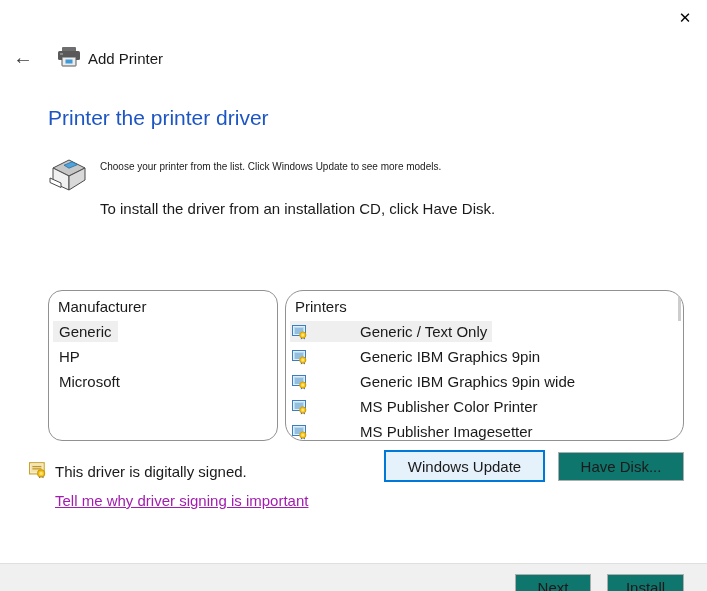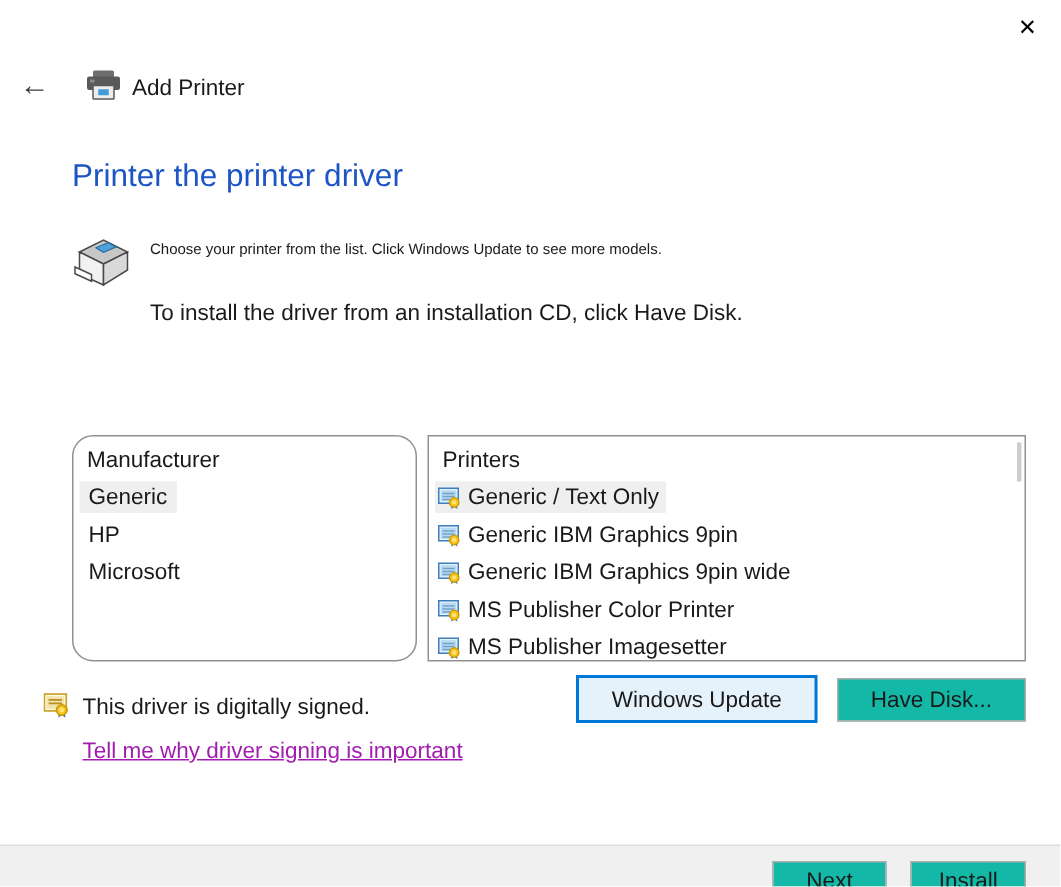--- a/index.html
+++ b/index.html
@@ -23,37 +23,37 @@
   .page-heading { position:absolute; left:48px; top:106px; font-size:21px; color:#1d56c4; }
   .big-printer { position:absolute; left:46px; top:153px; }
   .instr1 { position:absolute; left:100px; top:161px; font-size:10px; }
   .instr2 { position:absolute; left:100px; top:200px; font-size:15px; }
 
   .listbox {
     position:absolute; top:290px; height:151px; background:#fff;
     border:1px solid #919191; overflow:hidden; padding-top:3px;
   }
   .listbox.manufacturers { left:48px; width:230px;border-radius:14px; }
-  .listbox.printers { left:285px; width:399px; }
+  .listbox.printers { left:285px; width:399px;border-radius:18px; }
   .list-header { height:25px; display:flex; align-items:center; padding-left:9px; font-size:15px; }
   .list-row { height:25px; display:flex; align-items:center; padding-left:4px; }
   .row-inner { display:inline-flex; align-items:center; padding:2px 6px; font-size:15px; white-space:nowrap; }
-  .listbox.printers .row-inner { padding:2px 5px 2px 2px; }
+  .listbox.printers .row-inner { padding:2px 5px 2px 2px;gap:48px; }
   .row-inner.selected { background:#efefef;text-align:center; }
   .row-inner svg { margin-right:4px; flex:0 0 auto; }
   .scroll-thumb { position:absolute; right:2px; top:4px; width:3px; height:26px; background:#cdcdcd; }
 
   .signed-icon { position:absolute; left:29px; top:461px; }
   .signed-text { position:absolute; left:55px; top:463px; font-size:15px; }
   .signing-link { position:absolute; left:55px; top:492px; font-size:15px; color:#a21caf; text-decoration:underline; cursor:pointer; }
 
   .btn {
     display:flex; align-items:center; justify-content:center;
     font-family:"Liberation Sans", sans-serif; font-size:15px; color:#1a1a1a;
-    background:#14b8a6; border:1px solid #adadad; cursor:default;
+    background:#0f766e; border:1px solid #adadad; cursor:default;
   }
   .btn-windows-update {
     position:absolute; left:384px; top:450px; width:161px; height:32px;
     background:#e5f1fb; border:2px solid #0078d7;
   }
   .btn-have-disk { position:absolute; left:558px; top:452px; width:126px; height:29px; }
 
   .footer {
     position:absolute; left:0; top:543px; width:707px; height:48px;
     background:#f0f0f0; border-top:1px solid #dfdfdf;margin-top:20px;

